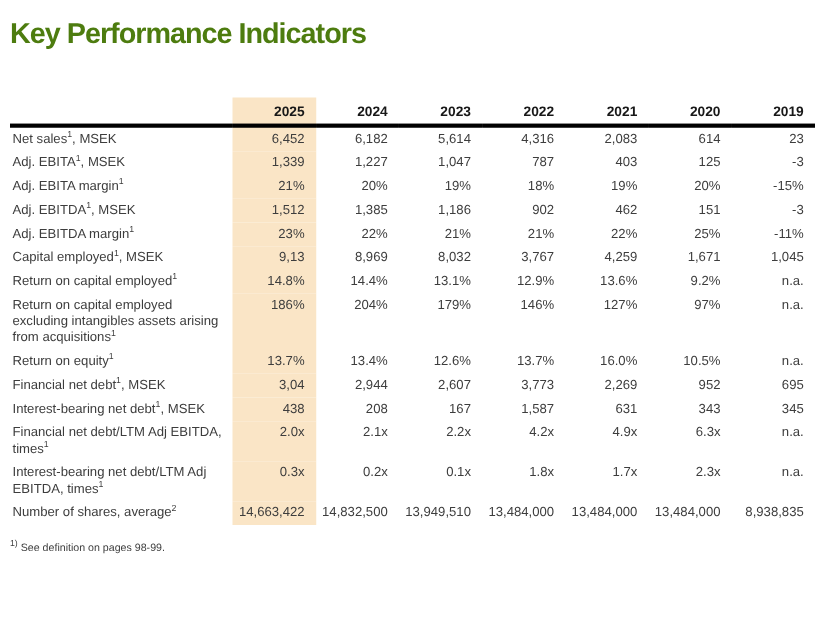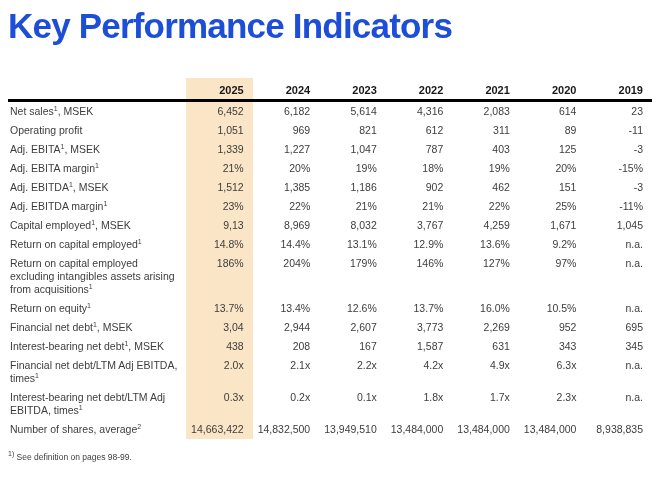--- a/index.html
+++ b/index.html
@@ -3,22 +3,22 @@
 <meta charset="utf-8">
 <style>
   html,body { margin:0; padding:0; background:#fff; }
   body {
     width:660px; height:500px; overflow:hidden;
     font-family:"Liberation Sans", sans-serif;
     color:#3d3d3d;
   }
   .page { padding:6px 8px 0 8px; }
   .title {
-    font-size:35px; font-weight:bold; letter-spacing:-0.8px;
-    color:#1d4ed8; margin:4px 0 0 0; line-height:32px;
+    font-size:23px; font-weight:bold; letter-spacing:-0.8px;
+    color:#4d7c0f; margin:4px 0 0 0; line-height:32px;
   }
   table.kpi {
     border-collapse:collapse; table-layout:fixed;
     width:644px; margin-top:36px;
   }
   col.c-label { width:178px; }
   col.c-val   { width:66.5px; }
   thead th {
     font-size:11px; font-weight:bold; color:#181818;
     text-align:right; vertical-align:bottom;
@@ -75,30 +75,20 @@
           <td class="row-label">Net sales<sup>1</sup>, MSEK</td>
           <td class="hl">6,452</td>
           <td>6,182</td>
           <td>5,614</td>
           <td>4,316</td>
           <td>2,083</td>
           <td>614</td>
           <td>23</td>
         </tr>
         <tr>
-          <td class="row-label">Operating profit</td>
-          <td class="hl">1,051</td>
-          <td>969</td>
-          <td>821</td>
-          <td>612</td>
-          <td>311</td>
-          <td>89</td>
-          <td>-11</td>
-        </tr>
-        <tr>
           <td class="row-label">Adj. EBITA<sup>1</sup>, MSEK</td>
           <td class="hl">1,339</td>
           <td>1,227</td>
           <td>1,047</td>
           <td>787</td>
           <td>403</td>
           <td>125</td>
           <td>-3</td>
         </tr>
         <tr>

